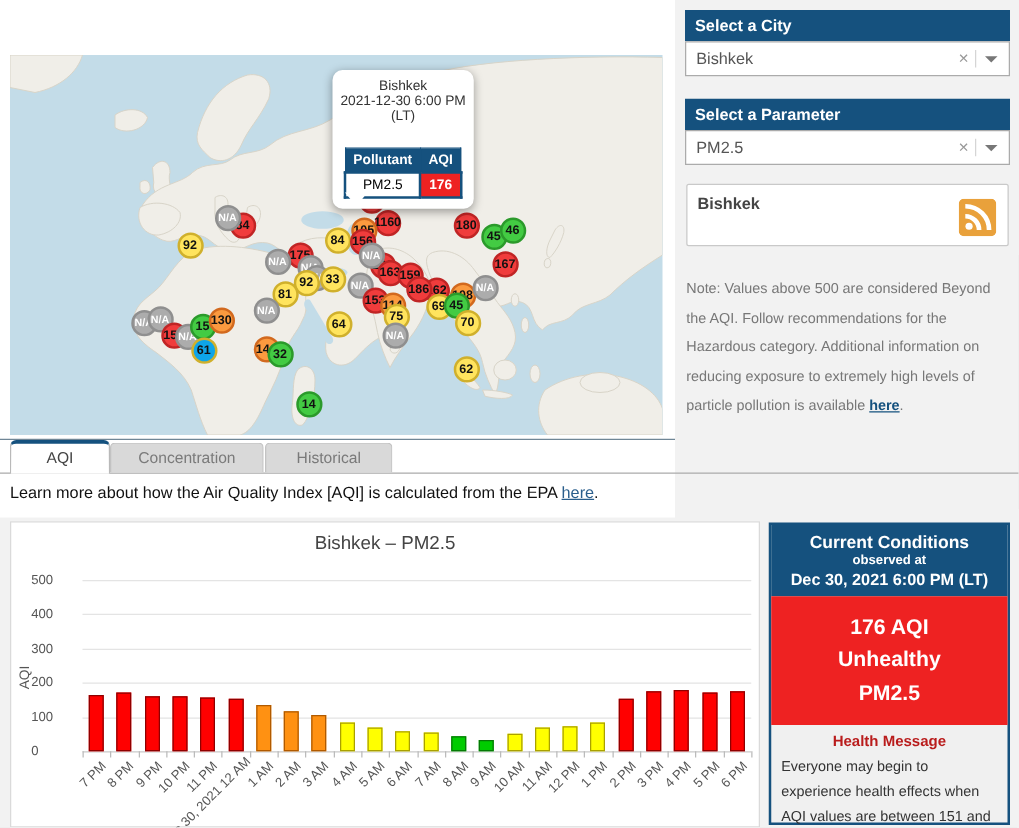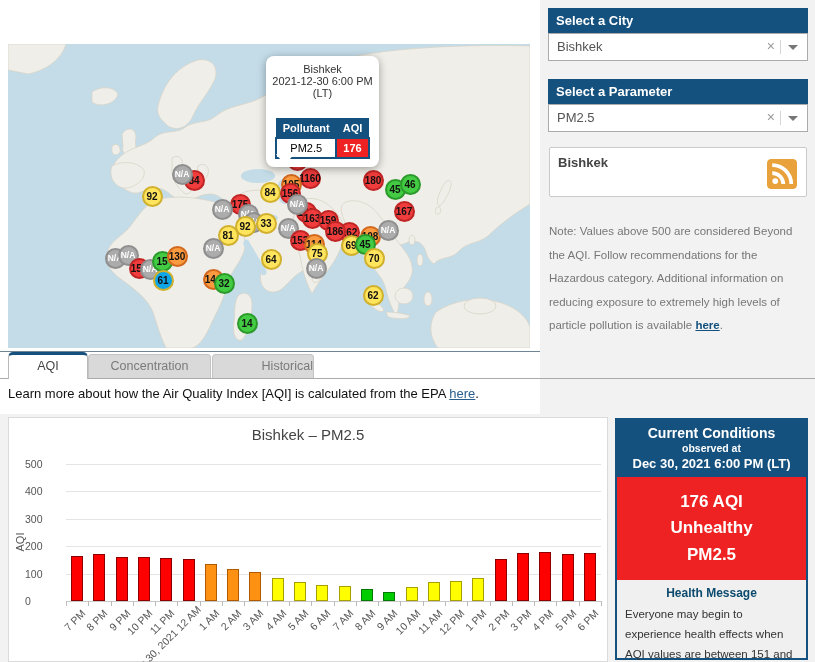--- a/index.html
+++ b/index.html
@@ -39,21 +39,21 @@
 
   
   .tab-topline { position:absolute; left:0; top:351px; width:540px; height:1px; background:#6F8696; }
   .tab-underline { position:absolute; left:0; top:378px; width:815px; height:1px; background:#ABABAB; }
   .tab { position:absolute; text-align:center; font-size:12.5px; cursor:pointer; }
   .tab.active { left:8px; top:352px; width:80px; height:27px; background:#fff; border:1px solid #B9B9B9; border-bottom:none;
                 border-top:3px solid #15517E; border-radius:5px 5px 0 0; line-height:22px; color:#444; z-index:2; }
   .tab.inactive { background:#D9D9D9; border:1px solid #C3C3C3; border-bottom:none; border-radius:4px 4px 0 0;
                   top:354px; height:24px; line-height:23px; color:#7A7A7A; }
   #tab-concentration { left:88px; width:123px; }
-  #tab-historical { left:212px; width:102px;text-align:right; }
+  #tab-historical { left:212px; width:102px; }
 
   .learn-more { position:absolute; left:8px; top:386px; font-size:13px; color:#111; }
   a.inline-link { color:#15517E; font-weight:bold; text-decoration:underline; cursor:pointer; }
   .learn-more a.inline-link { font-weight:normal; color:#2A5E8C; }
 
   
   .panel-head { position:absolute; left:548px; width:260px; height:25px; background:#15517E; color:#fff;
                 font-size:13px; font-weight:bold; line-height:25px; padding-left:8px; }
   .select-box { position:absolute; left:548px; width:260px; height:28px; background:#fff; border:1px solid #ABABAB; cursor:pointer; }
   .select-value { position:absolute; left:8px; top:0; line-height:26px; font-size:13px; color:#555; }
@@ -80,21 +80,21 @@
 
   
   .cc { position:absolute; left:615px; top:418px; width:193px; height:242px; background:#F0F0F0; border:2px solid #15517E; }
   .cc-head { background:#15517E; color:#fff; text-align:center; padding:5px 2px 6px 2px; }
   .cc-title { font-size:14px; font-weight:bold; }
   .cc-obs { font-size:10.5px; font-weight:bold; margin-top:1px; }
   .cc-date { font-size:13px; font-weight:bold; margin-top:2px; }
   .cc-red { background:#EE2222; color:#fff; text-align:center; padding:12px 2px; }
   .cc-red div { font-size:17px; font-weight:bold; line-height:1.55; }
   .cc-health { padding:6px 8px; }
-  .cc-health-title { text-align:center; font-size:12px; font-weight:bold; color:#0c4a6e; margin-bottom:4px; }
+  .cc-health-title { text-align:center; font-size:12px; font-weight:bold; color:#b91c1c; margin-bottom:4px; }
   .cc-health-text { font-size:11.5px; color:#333; line-height:1.75; }
 </style>
 </head>
 <body>
 
 <div id="app">
   <div class="left-bg"></div>
 
 
   <div class="map">

